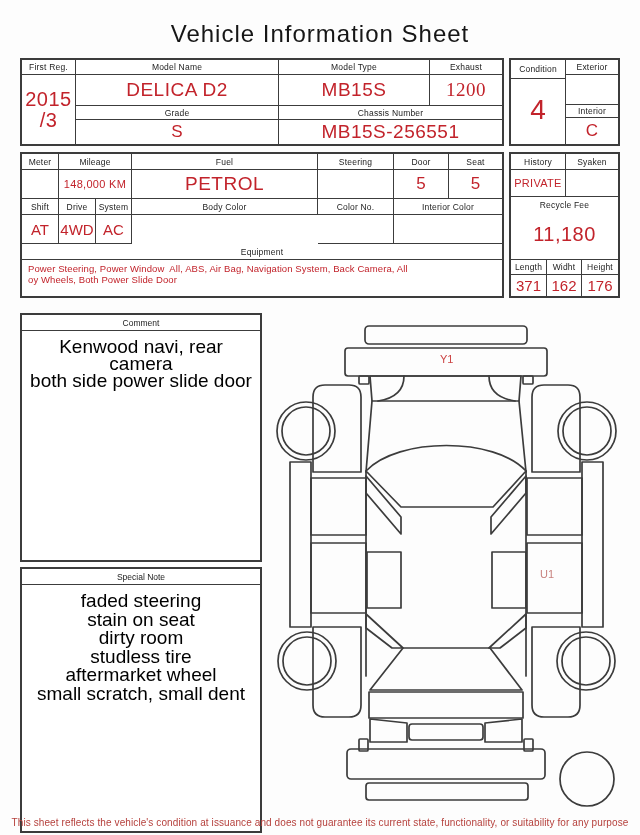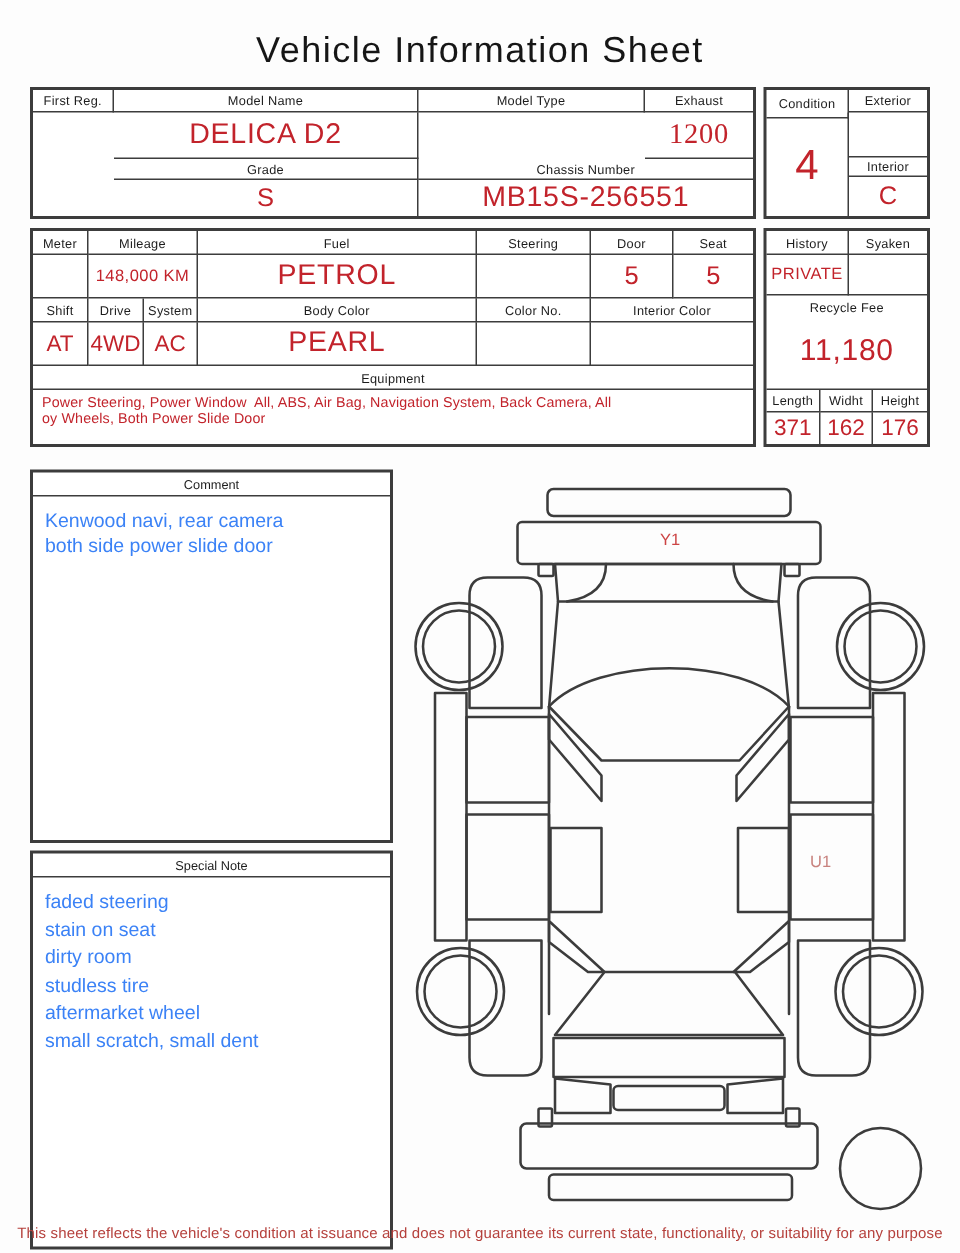--- a/index.html
+++ b/index.html
@@ -23,36 +23,41 @@
     font-weight:500;letter-spacing:1px;color:#161616;}
   .firstreg{flex-direction:column;font-size:20px;line-height:21px;letter-spacing:0.5px;}
   .cond-big{font-size:28px;}
   .equip-text{align-items:flex-start;justify-content:flex-start;text-align:left;
     padding:3px 6px;font-size:9.5px;line-height:11px;white-space:pre-wrap;letter-spacing:0.1px;}
   .recycle{flex-direction:column;justify-content:flex-start;padding-top:3px;}
   .recycle .rv{flex:1;display:flex;align-items:center;font-size:20px;letter-spacing:0.5px;}
   .panel-hdr{position:absolute;left:0;top:0;right:0;height:15px;border-bottom:1px solid #3c3c3c;
     display:flex;align-items:center;justify-content:center;font-size:8.5px;}
   .panel-body{position:absolute;left:0;top:16px;right:0;bottom:0;padding:7px 8px;
-    color:#3b82f6;font-size:13px;line-height:17px;font-weight:500;white-space:pre-line;text-align:left;}
+    color:#000000;font-size:19px;line-height:17px;font-weight:500;white-space:pre-line;text-align:center;}
   .note-body{line-height:18.5px;}
   .footer{left:0;top:817px;width:640px;text-align:center;font-size:10px;color:#b5403c;
     font-weight:500;letter-spacing:0.1px;}
   svg text{font-family:"Liberation Sans","DejaVu Sans",sans-serif;}
 </style>
 </head>
 <body>
 
 <div class="abs page-title">Vehicle Information Sheet</div>
 
 <div class="box" style="left:20px;top:58px;width:484px;height:88px;">
   <div class="cell hdr br bb" style="left:0;top:0;width:54px;height:15px;">First Reg.</div>
+  <div class="cell red firstreg br" style="left:0;top:15px;width:54px;height:69px;">
+    <span>2015</span>
+    <span>/3</span>
+  </div>
   <div class="cell hdr br bb" style="left:54px;top:0;width:203px;height:15px;">Model Name</div>
   <div class="cell red v19 br bb" style="left:54px;top:15px;width:203px;height:31px;">DELICA D2</div>
   <div class="cell hdr br bb" style="left:257px;top:0;width:151px;height:15px;">Model Type</div>
+  <div class="cell red v19 br bb" style="left:257px;top:15px;width:151px;height:31px;">MB15S</div>
   <div class="cell hdr bb" style="left:408px;top:0;width:72px;height:15px;">Exhaust</div>
   <div class="cell red v19 bb" style="left:408px;top:15px;width:72px;height:31px;font-family:Liberation Serif, serif;">1200</div>
   <div class="cell hdr br bb" style="left:54px;top:46px;width:203px;height:14px;">Grade</div>
   <div class="cell red v17 br" style="left:54px;top:60px;width:203px;height:24px;">S</div>
   <div class="cell hdr bb" style="left:257px;top:46px;width:223px;height:14px;">Chassis Number</div>
   <div class="cell red v19" style="left:257px;top:60px;width:223px;height:24px;">MB15S-256551</div>
 </div>
 
 <div class="box" style="left:509px;top:58px;width:111px;height:88px;">
   <div class="cell hdr br bb" style="left:0;top:0;width:55px;height:19px;">Condition</div>
@@ -77,21 +82,20 @@
   <div class="cell hdr bb" style="left:427px;top:0;width:53px;height:16px;">Seat</div>
   <div class="cell red v17 bb" style="left:427px;top:16px;width:53px;height:29px;">5</div>
 
   <div class="cell hdr br bb" style="left:0;top:45px;width:37px;height:16px;">Shift</div>
   <div class="cell red v15 br bb" style="left:0;top:61px;width:37px;height:29px;">AT</div>
   <div class="cell hdr br bb" style="left:37px;top:45px;width:37px;height:16px;">Drive</div>
   <div class="cell red v15 br bb" style="left:37px;top:61px;width:37px;height:29px;">4WD</div>
   <div class="cell hdr br bb" style="left:74px;top:45px;width:36px;height:16px;">System</div>
   <div class="cell red v15 br bb" style="left:74px;top:61px;width:36px;height:29px;">AC</div>
   <div class="cell hdr br bb" style="left:110px;top:45px;width:186px;height:16px;">Body Color</div>
-  <div class="cell red v19 br bb" style="left:110px;top:61px;width:186px;height:29px;">PEARL</div>
   <div class="cell hdr br bb" style="left:296px;top:45px;width:76px;height:16px;">Color No.</div>
   <div class="cell red v11 br bb" style="left:296px;top:61px;width:76px;height:29px;"></div>
   <div class="cell hdr bb" style="left:372px;top:45px;width:108px;height:16px;">Interior Color</div>
   <div class="cell red v11 bb" style="left:372px;top:61px;width:108px;height:29px;"></div>
 
   <div class="cell hdr bb" style="left:0;top:90px;width:480px;height:16px;">Equipment</div>
   <div class="cell red equip-text" style="left:0;top:106px;width:480px;height:36px;">Power Steering, Power Window  All, ABS, Air Bag, Navigation System, Back Camera, All
 oy Wheels, Both Power Slide Door</div>
 </div>
 

